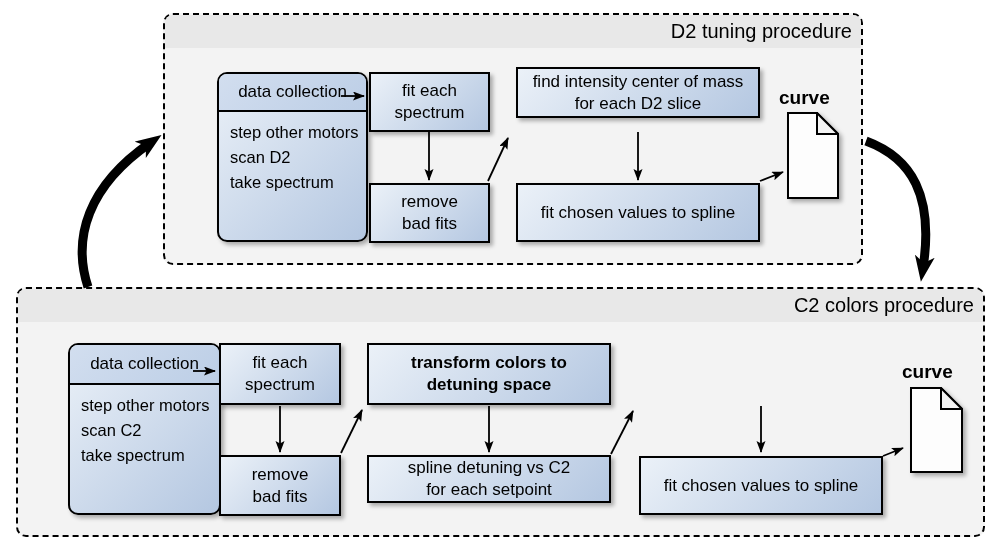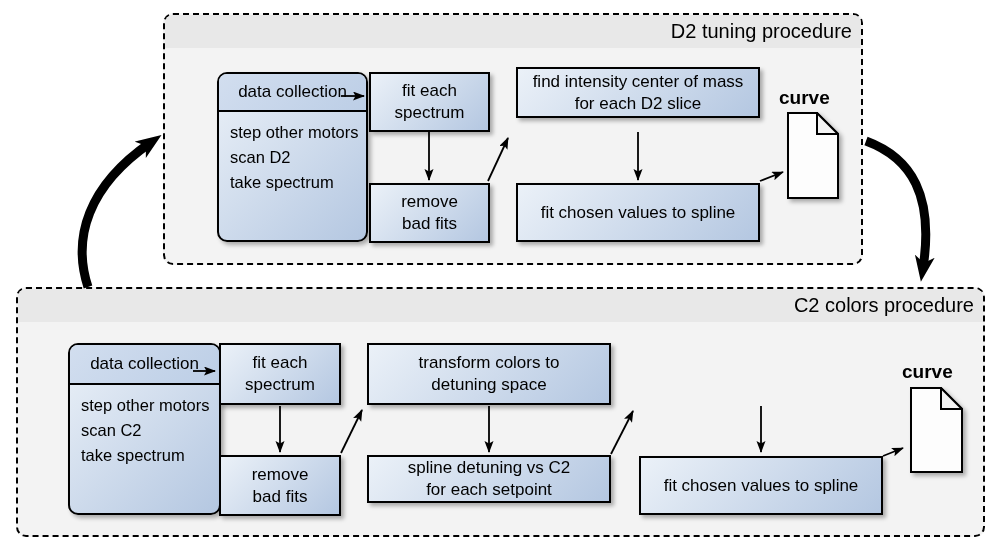--- a/index.html
+++ b/index.html
@@ -108,21 +108,21 @@
   <div class="box" style="left:219px;top:343px;width:122px;height:62px;">
     <span class="lbl">fit each
 spectrum</span>
   </div>
 
   <div class="box" style="left:219px;top:455px;width:122px;height:61px;">
     <span class="lbl">remove
 bad fits</span>
   </div>
 
-  <div class="box" style="left:367px;top:343px;width:244px;height:62px;">
+  <div class="box" style="left:367px;top:343px;width:244px;height:62px;font-weight:bold;">
     <span class="lbl">transform colors to
 detuning space</span>
   </div>
 
   <div class="box" style="left:367px;top:455px;width:244px;height:48px;">
     <span class="lbl">spline detuning vs C2
 for each setpoint</span>
   </div>
 
 

